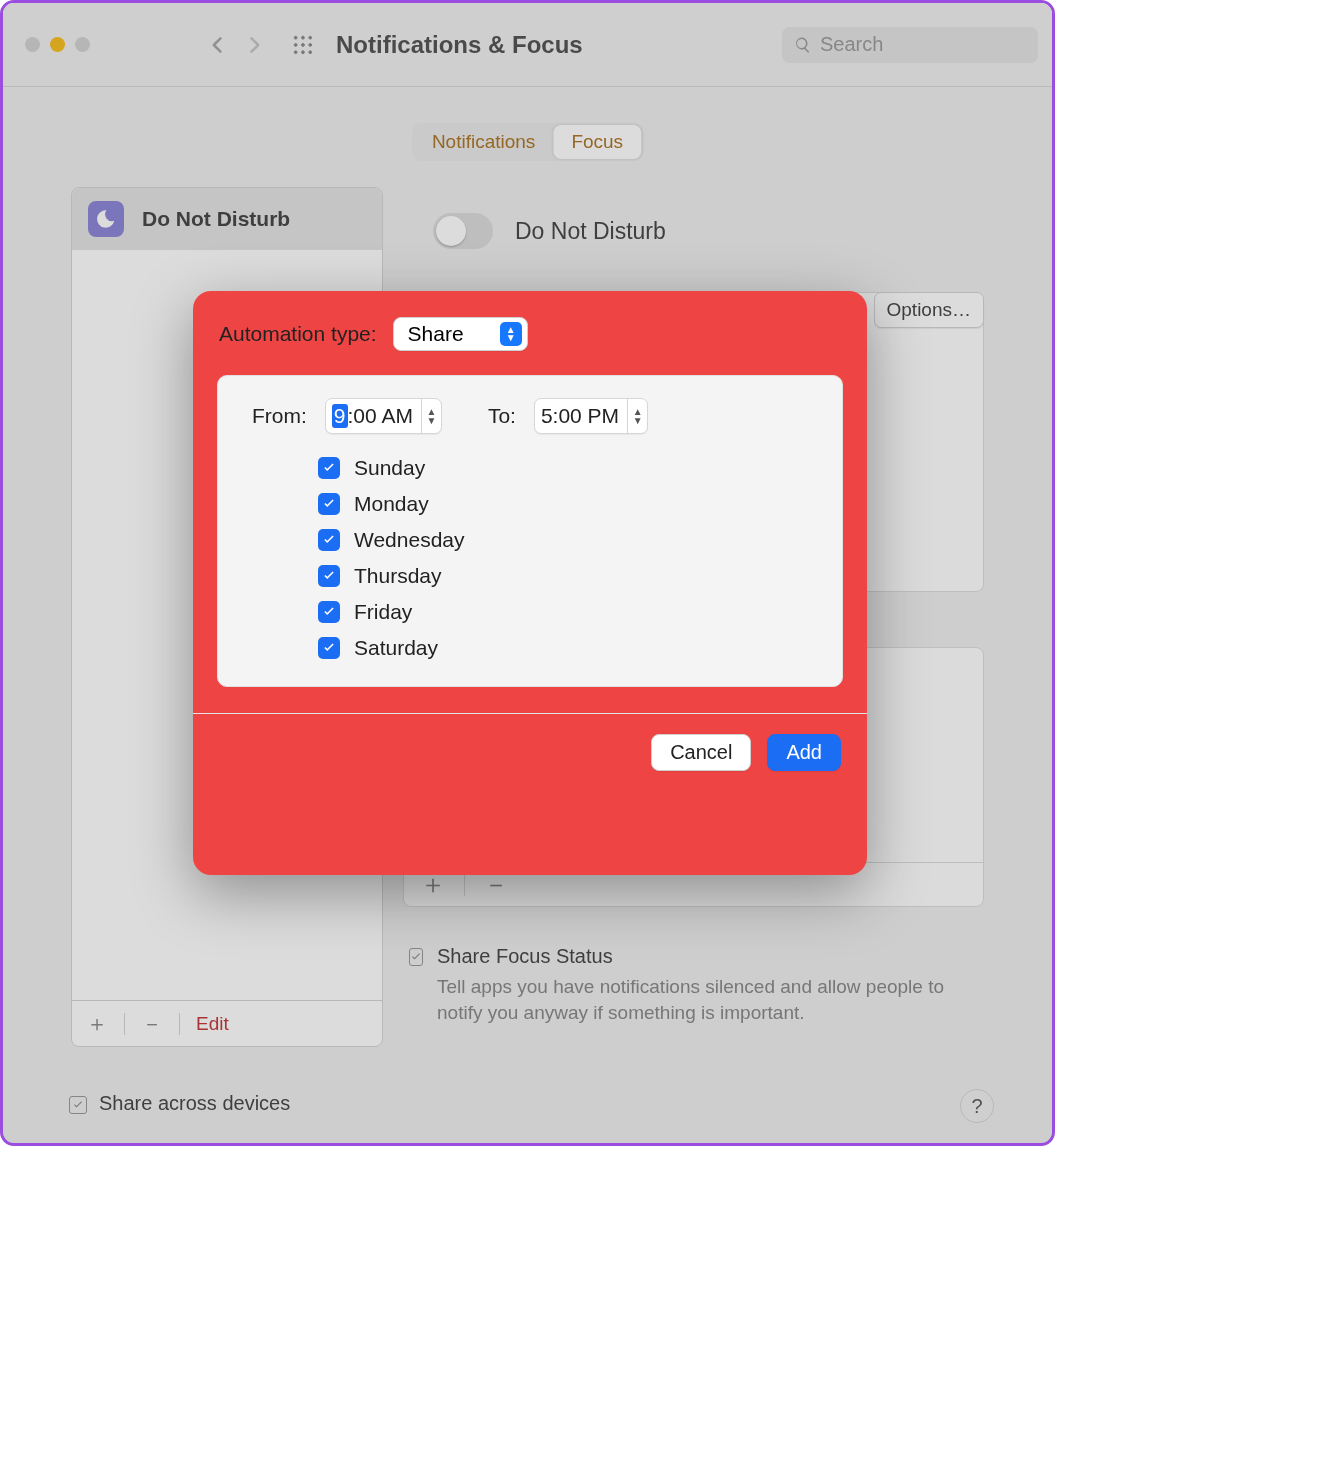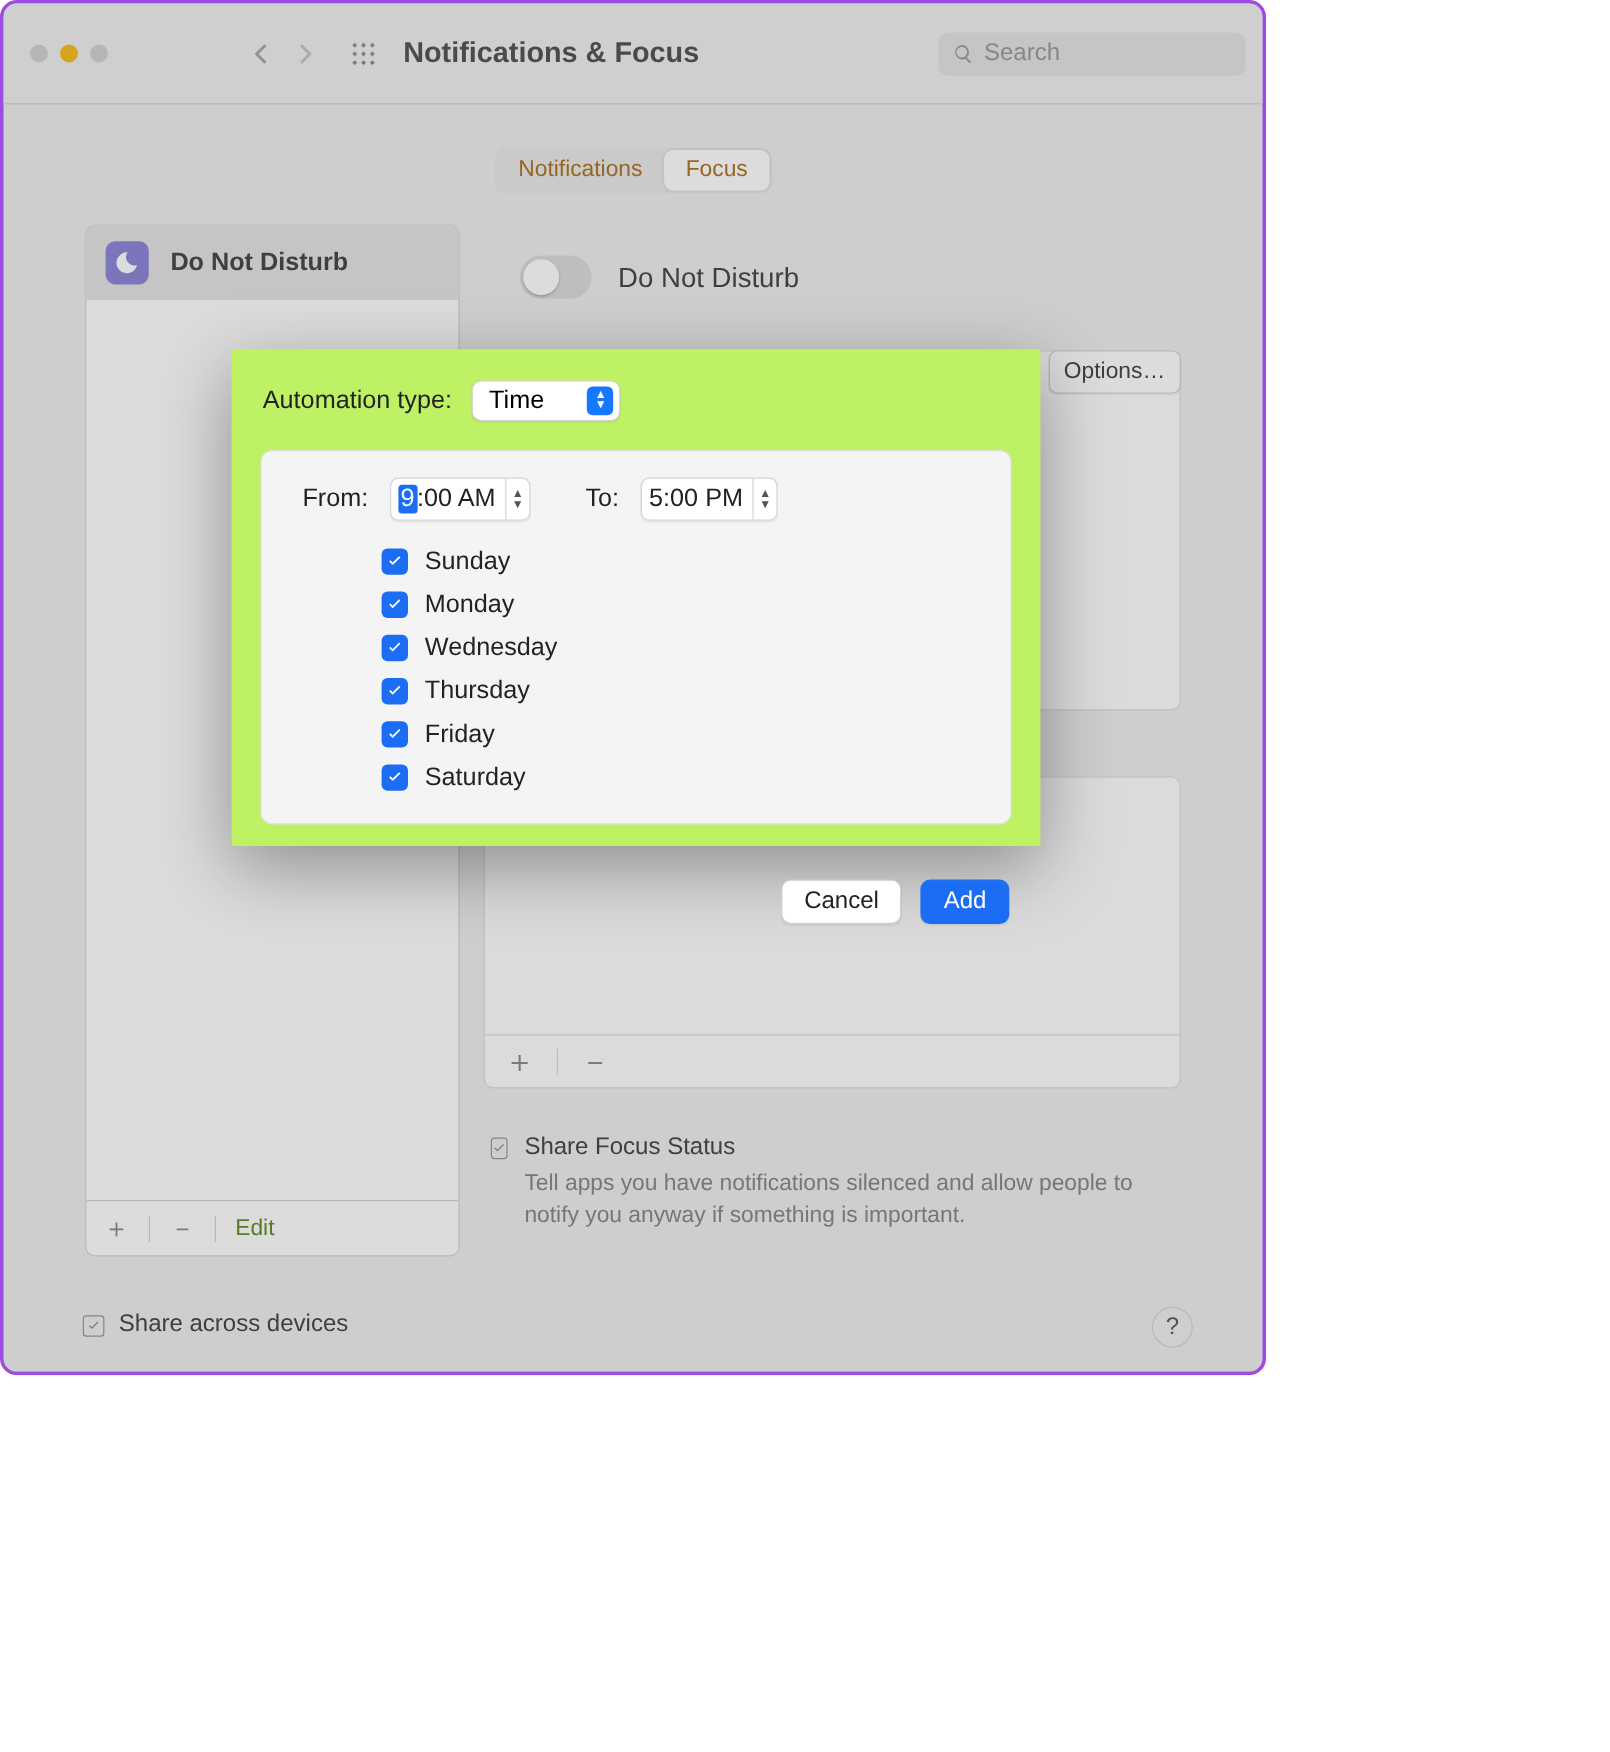--- a/index.html
+++ b/index.html
@@ -85,21 +85,21 @@
     display:flex; align-items:center; justify-content:center;
   }
   .moon-badge svg { width:22px; height:22px; fill:#fff; }
   .side-footer {
     position:absolute; bottom:0; left:0; right:0; height:46px;
     border-top:1px solid #cfcfcf;
     display:flex; align-items:center; gap:16px; padding:0 14px;
     color:#7a7a7a; font-size:22px;
   }
   .vsep { width:1px; height:22px; background:#cfcfcf; }
-  .edit { font-size:19px; color:#4d7c0f; }
+  .edit { font-size:19px; color:#b91c1c; }
 
   
   .panel {
     position:absolute; top:14px; left:366px; right:34px;
   }
   .dnd-row {
     display:flex; align-items:center; gap:22px; padding:26px 30px 10px 30px;
     font-size:23px; color:#2c2c2c;
   }
   .toggle {
@@ -146,22 +146,22 @@
   }
   .helpbtn {
     position:absolute; bottom:20px; right:58px; width:34px; height:34px;
     border-radius:50%; background:#eee; border:1px solid #cfcfcf;
     display:flex; align-items:center; justify-content:center; font-size:20px;
     color:#444;
   }
 
   
   .dialog {
-    position:absolute; top:288px; left:190px; width:674px; height:414px;
-    background:#bef264; border-radius:2px; box-shadow:0 18px 60px rgba(0,0,0,0.35);
+    position:absolute; top:288px; left:190px; width:674px; height:584px;
+    background:#ef4444; border-radius:18px; box-shadow:0 18px 60px rgba(0,0,0,0.35);
     z-index:50;
     display:flex; flex-direction:column;
   }
   .dlg-top { padding:26px 26px 14px 26px; display:flex; align-items:center; gap:16px; }
   .dlg-label { font-size:21px; color:#222; }
   .popup {
     display:flex; align-items:center; gap:36px;
     background:#fff; border:1px solid #cfcfcf; border-radius:8px;
     padding:4px 5px 4px 14px; font-size:21px;
     box-shadow:0 1px 1px rgba(0,0,0,0.05);
@@ -306,21 +306,21 @@
     </div>
     <div class="helpbtn">?</div>
   </div>
 
   <div class="dim-over"></div>
 
   <div class="dialog">
     <div class="dlg-top">
       <span class="dlg-label">Automation type:</span>
       <div class="popup">
-        <span>Time</span>
+        <span>Share</span>
         <div class="arrows">
           <span>▲</span>
             <span>▼</span>
         </div>
       </div>
     </div>
 
     <div class="timebox">
       <div class="timerow">
         <span>From:</span>

